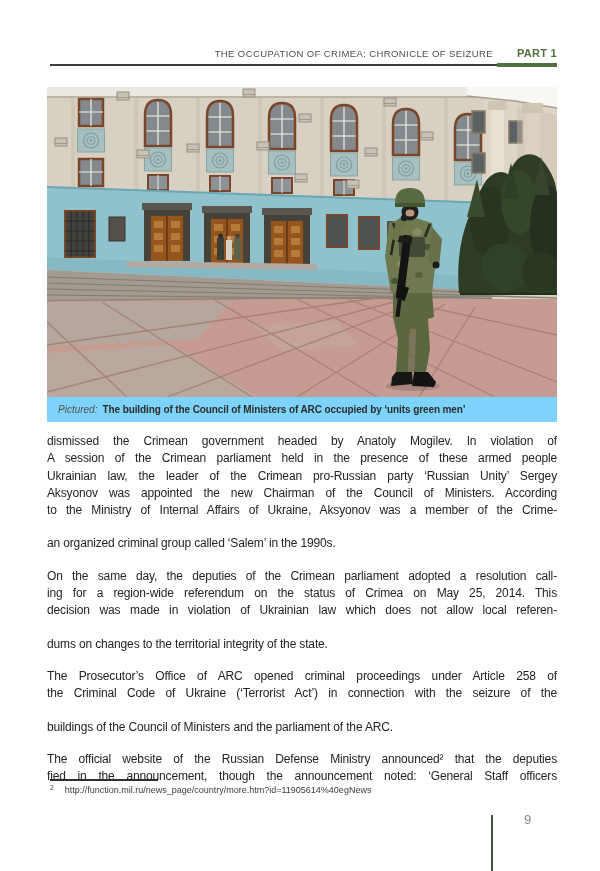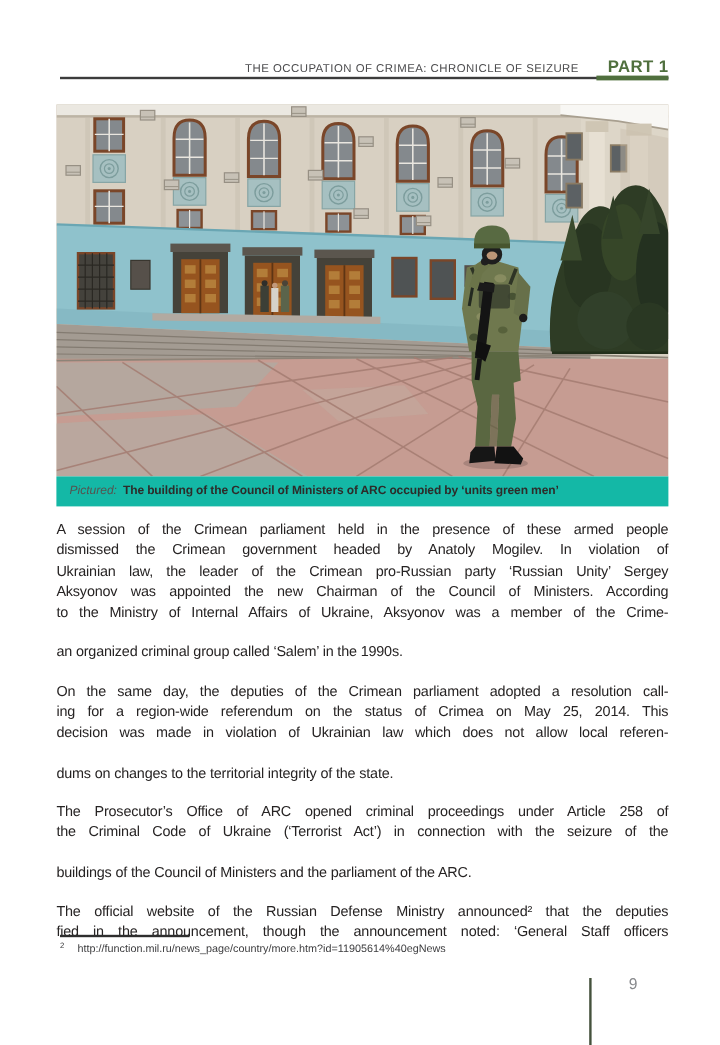--- a/index.html
+++ b/index.html
@@ -2,29 +2,29 @@
 <html><head>
 <meta charset="utf-8">
 <style>
   html,body{margin:0;padding:0;width:600px;height:871px;background:#ffffff;overflow:hidden;}
   body{font-family:"Liberation Sans", sans-serif;position:relative;}
   .page{position:absolute;inset:0;background:#ffffff;}
 
   
   .header{position:absolute;top:47px;left:50px;width:507px;display:flex;justify-content:flex-end;align-items:baseline;}
   .header-title{font-size:9.5px;color:#4c4c4e;letter-spacing:0.4px;}
-  .header-part{margin-left:24px;font-size:14px;font-weight:bold;color:#50703e;letter-spacing:0.3px;}
+  .header-part{margin-left:24px;font-size:11px;font-weight:bold;color:#50703e;letter-spacing:0.3px;}
   .header-rule{position:absolute;top:64px;left:50px;width:507px;height:2px;background:#3c3c3c;}
   .header-rule-green{position:absolute;top:63px;left:497px;width:60px;height:4px;background:#50703e;}
 
   
   .photo{position:absolute;left:47px;top:87px;width:510px;height:310px;overflow:hidden;background:#d8d0c2;}
 
   
-  .caption{position:absolute;left:47px;top:397px;width:510px;height:25px;background:#14b8a6;display:flex;align-items:center;box-sizing:border-box;padding-left:11px;font-size:10px;white-space:nowrap;overflow:hidden;}
+  .caption{position:absolute;left:47px;top:397px;width:510px;height:25px;background:#7dd3fc;display:flex;align-items:center;box-sizing:border-box;padding-left:11px;font-size:10px;white-space:nowrap;overflow:hidden;}
   .caption-prefix{font-style:italic;color:#55534f;margin-right:5px;}
   .caption-text{font-weight:bold;color:#2d2c2a;letter-spacing:-0.1px;}
 
   
   .article{position:absolute;left:47px;top:433px;width:510px;color:#262323;}
   .para{margin:0 0 15px 0;}
   .line{font-size:12px;line-height:17.3px;letter-spacing:-0.15px;text-align:justify;text-align-last:justify;}
   .line.last{text-align-last:left;margin-top:16px;}
 
   
@@ -270,22 +270,22 @@
     </svg>
   </div>
 
   <div class="caption">
     <span class="caption-prefix">Pictured:</span>
     <span class="caption-text">The building of the Council of Ministers of ARC occupied by ‘units green men’</span>
   </div>
 
   <div class="article">
     <div class="para">
+      <div class="line">dismissed the Crimean government headed by Anatoly Mogilev. In violation of</div>
       <div class="line">A session of the Crimean parliament held in the presence of these armed people</div>
-      <div class="line">dismissed the Crimean government headed by Anatoly Mogilev. In violation of</div>
       <div class="line">Ukrainian law, the leader of the Crimean pro-Russian party ‘Russian Unity’ Sergey</div>
       <div class="line">Aksyonov was appointed the new Chairman of the Council of Ministers. According</div>
       <div class="line">to the Ministry of Internal Affairs of Ukraine, Aksyonov was a member of the Crime-</div>
       <div class="line last">an organized criminal group called ‘Salem’ in the 1990s.</div>
     </div>
     <div class="para">
       <div class="line">On the same day, the deputies of the Crimean parliament adopted a resolution call-</div>
       <div class="line">ing for a region-wide referendum on the status of Crimea on May 25, 2014. This</div>
       <div class="line">decision was made in violation of Ukrainian law which does not allow local referen-</div>
       <div class="line last">dums on changes to the territorial integrity of the state.</div>

